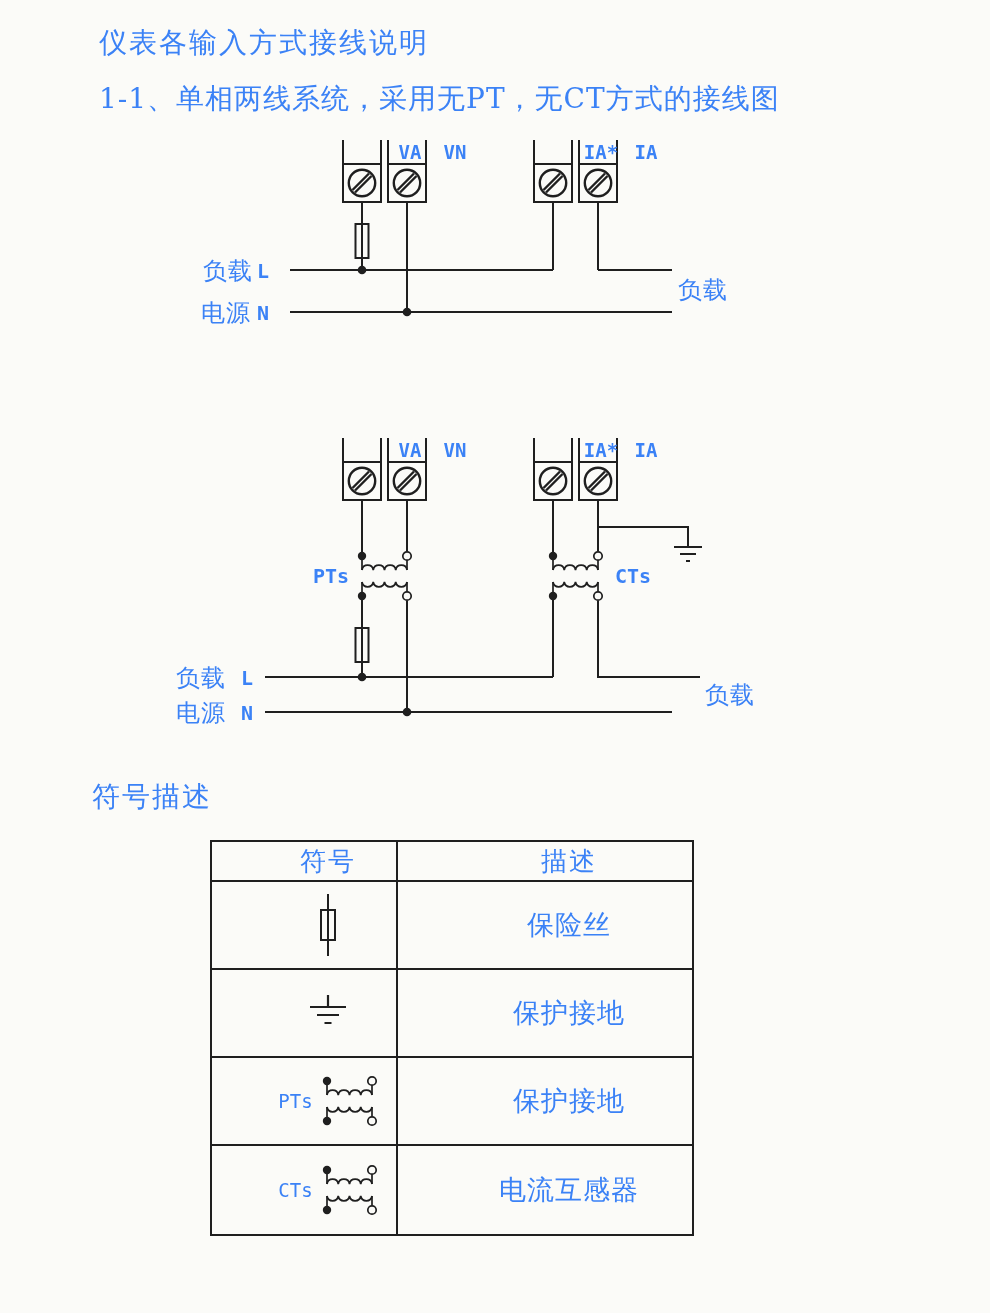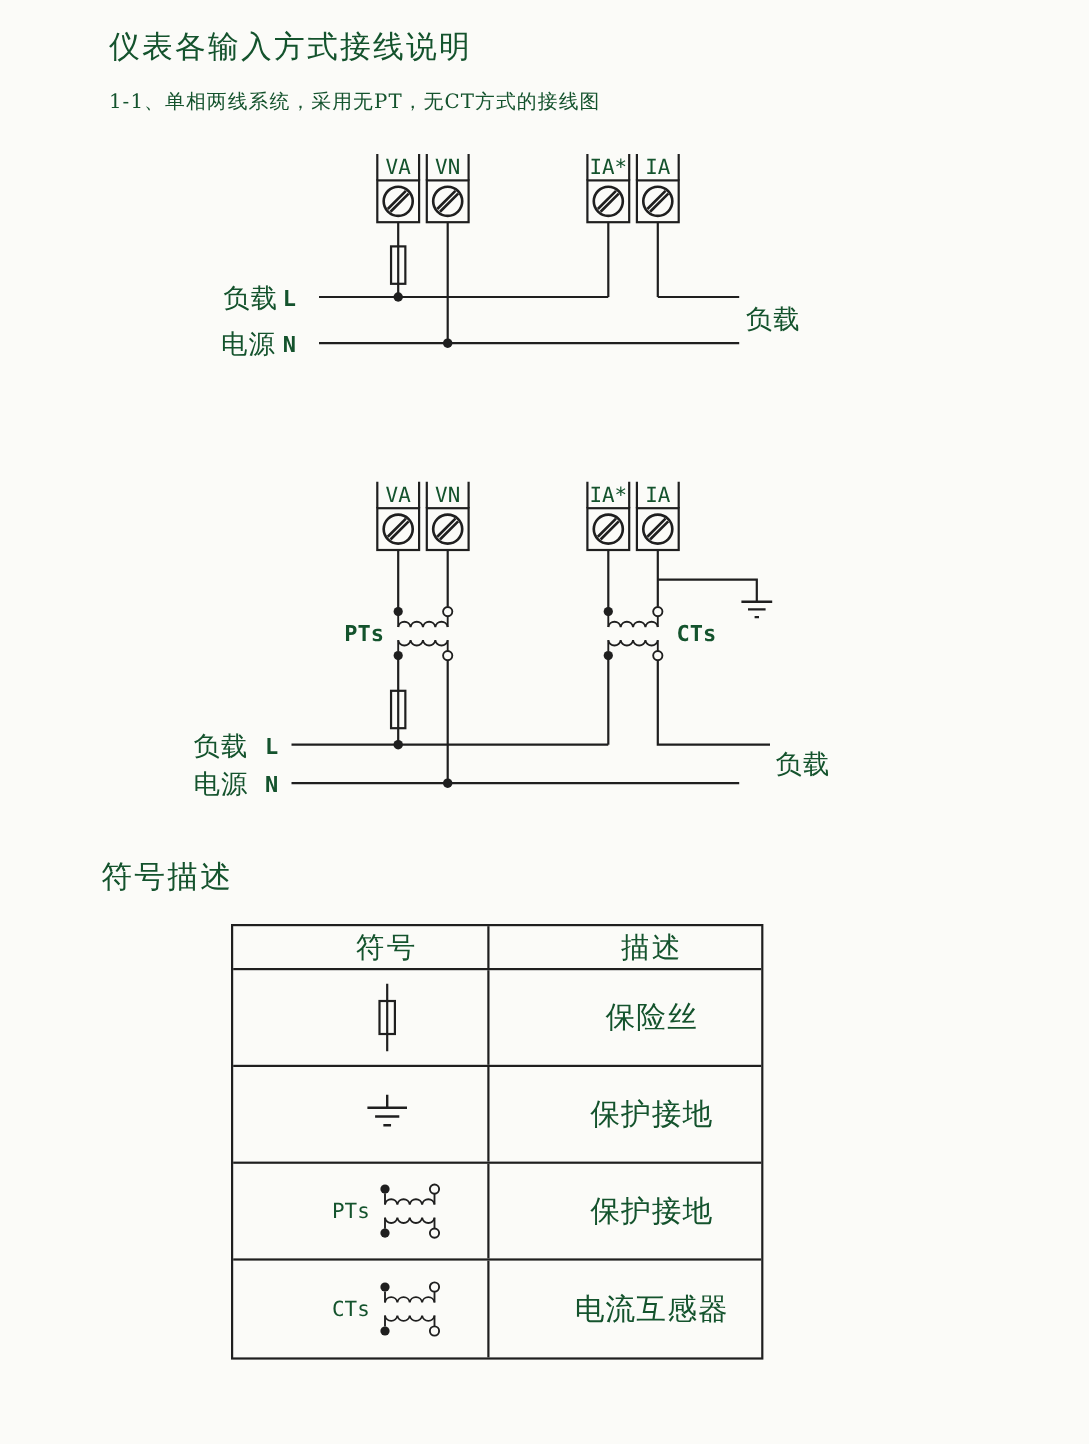--- a/index.html
+++ b/index.html
@@ -1,49 +1,49 @@
 <!DOCTYPE html>
 <html><head>
 <meta charset="utf-8">
 <style>
   * { margin:0; padding:0; box-sizing:border-box; }
   html,body { background:#fbfbf8; }
   .page {
     position:relative; width:990px; height:1313px; overflow:hidden;
-    background:#fbfbf8; color:#14532d;
+    background:#fbfbf8; color:#3b82f6;
     font-family:"DejaVu Serif","Liberation Serif",serif;
   }
   .abs { position:absolute; }
   .doc-title { left:99px; top:24px; font-size:28px; letter-spacing:2px; }
-  .sec-heading { font-size:18px; letter-spacing:1px; white-space:nowrap; }
+  .sec-heading { font-size:28px; letter-spacing:1px; white-space:nowrap; }
   .h11 { left:99px; top:80px; }
   .h12 { left:99px; top:362px; }
   .sym-heading { left:92px; top:778px; font-size:28px; letter-spacing:2px; }
   .term-label {
     font-family:"DejaVu Sans Mono","Liberation Mono",monospace;
-    font-weight:400; font-size:19px; width:38px; height:24px;
-    line-height:24px; text-align:center;
+    font-weight:700; font-size:19px; width:38px; height:24px;
+    line-height:24px; text-align:center;margin-left:48px;
   }
   .wire-label {
     font-family:"DejaVu Sans Mono","Liberation Mono",monospace;
     font-weight:700; font-size:20px; line-height:26px;
   }
   .cn-label { font-size:24px; line-height:28px; letter-spacing:1px; white-space:nowrap; }
 
   .sym-table {
     position:absolute; left:210px; top:840px; width:484px;
     border:2px solid #1f1f1f; background:#fbfbf8;
   }
   .t-row { display:flex; }
   .t-row + .t-row { border-top:2px solid #1f1f1f; }
   .t-row.header { height:38px; }
   .t-row.body { height:88px; }
   .t-row.last { height:90px; }
   .cell { display:flex; align-items:center; justify-content:center; }
-  .c1 { width:233px; border-right:2px solid #1f1f1f;padding-left:48px; }
+  .c1 { width:186px; border-right:2px solid #1f1f1f;padding-left:48px; }
   .c2 { flex:1;margin-left:48px; }
   .th { font-size:26px; letter-spacing:2px; }
   .desc { font-size:27px; letter-spacing:1px; }
   .xfmr-cell { gap:7px; }
   .xfmr-label {
     font-family:"DejaVu Sans Mono","Liberation Mono",monospace;
     font-size:19px;
   }
 </style>
 </head>

